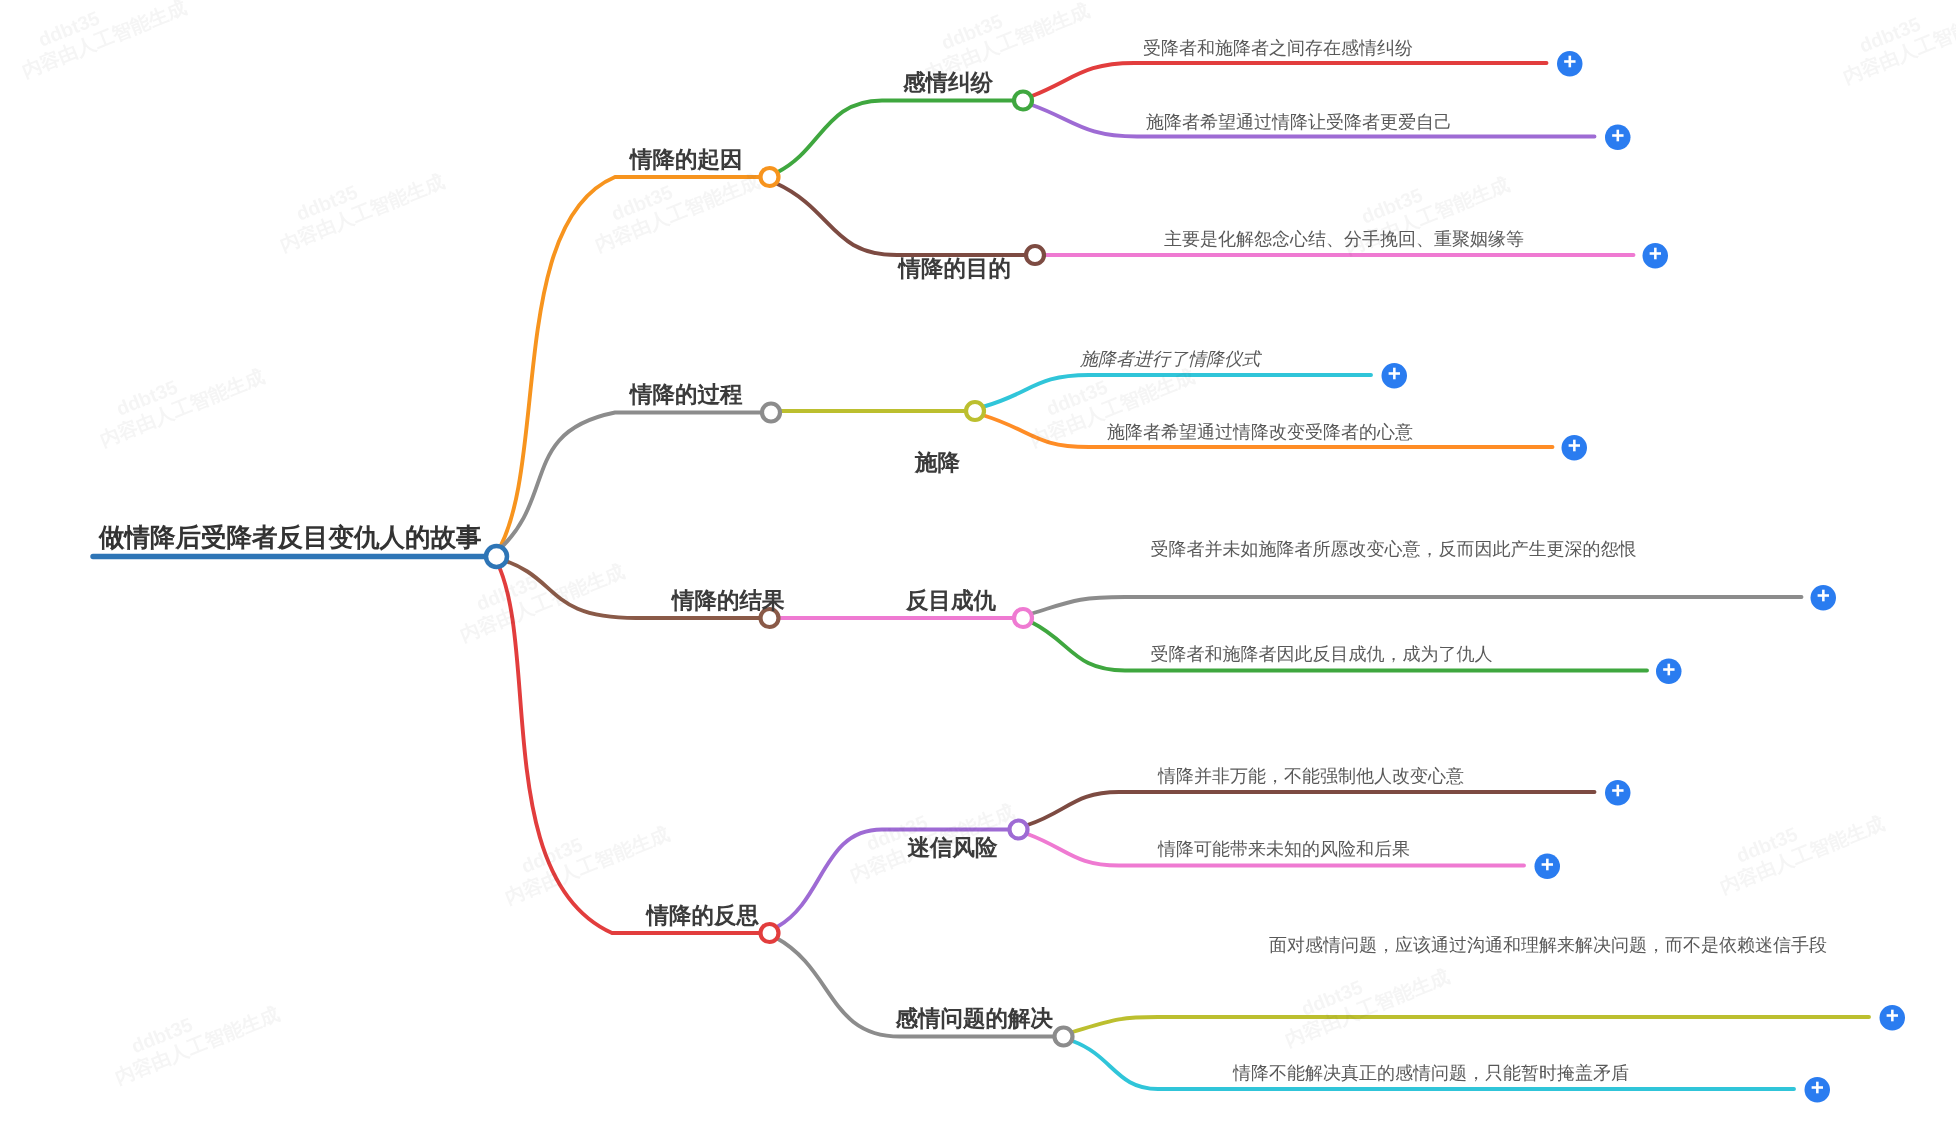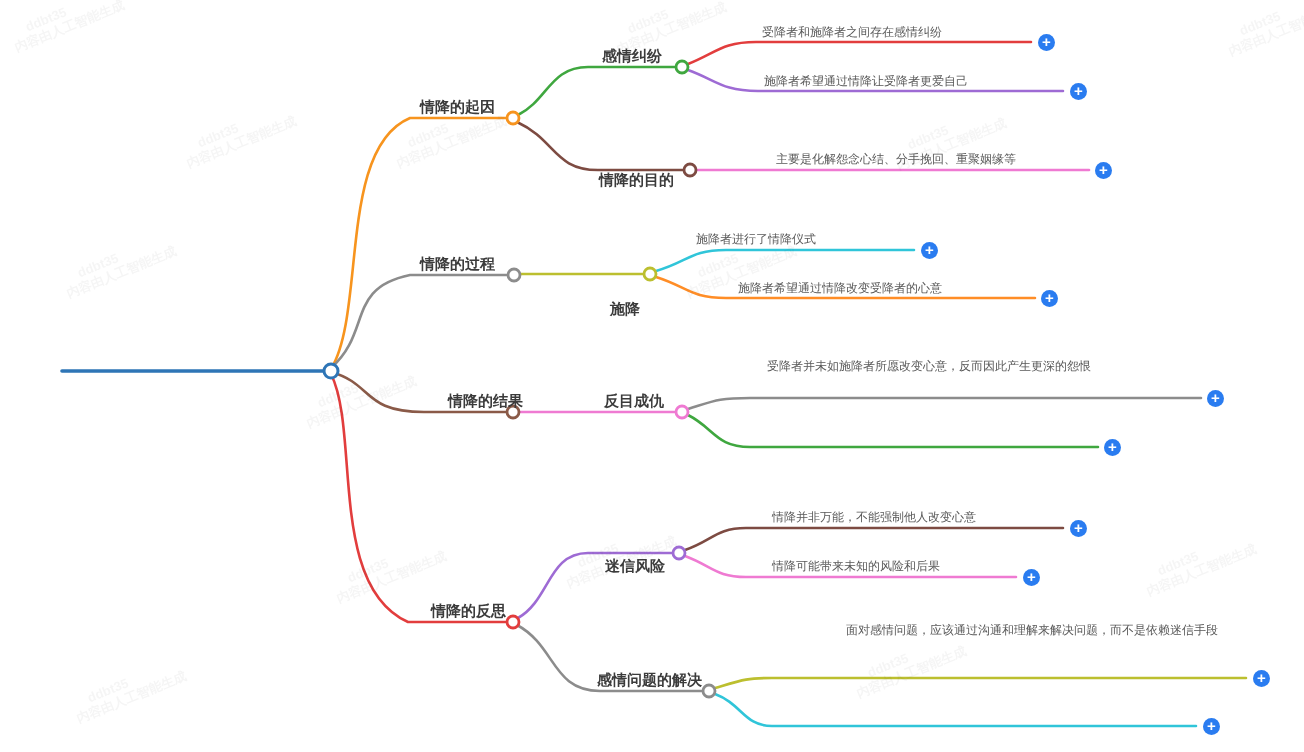--- a/index.html
+++ b/index.html
@@ -72,43 +72,46 @@
     <circle cx="690" cy="170" r="6" stroke="#7d4b42"></circle>
     <circle cx="514" cy="275" r="6" stroke="#8c8c8c"></circle>
     <circle cx="650" cy="274" r="6" stroke="#bcbf2f"></circle>
     <circle cx="513" cy="412" r="6" stroke="#8a5a48"></circle>
     <circle cx="682" cy="412" r="6" stroke="#ef7ad2"></circle>
     <circle cx="513" cy="622" r="6" stroke="#e23d3d"></circle>
     <circle cx="679" cy="553" r="6" stroke="#9e6bd4"></circle>
     <circle cx="709" cy="691" r="6" stroke="#8c8c8c"></circle>
   </svg>
 
+  <div class="root-topic" style="left:66px;top:348px;">做情降后受降者反目变仇人的故事</div>
 
   <div class="topic" style="left:420px;top:97px;">情降的起因</div>
   <div class="topic" style="left:602px;top:46px;">感情纠纷</div>
   <div class="leaf" style="left:762px;top:22px;">受降者和施降者之间存在感情纠纷</div>
   <div class="leaf" style="left:764px;top:71px;">施降者希望通过情降让受降者更爱自己</div>
   <div class="topic" style="left:599px;top:149px;margin-top:21px;">情降的目的</div>
   <div class="leaf" style="left:776px;top:149px;">主要是化解怨念心结、分手挽回、重聚姻缘等</div>
 
   <div class="topic" style="left:420px;top:254px;">情降的过程</div>
   <div class="topic" style="left:610px;top:253px;margin-top:46px;">施降</div>
-  <div class="leaf" style="left:696px;top:229px;">施降者进行了情降仪式</div>
+  <div class="leaf" style="left:720px;top:229px;font-style:italic;">施降者进行了情降仪式</div>
   <div class="leaf" style="left:738px;top:278px;">施降者希望通过情降改变受降者的心意</div>
 
   <div class="topic" style="left:420px;top:391px;margin-left:28px;">情降的结果</div>
   <div class="topic" style="left:604px;top:391px;">反目成仇</div>
   <div class="leaf wrap" style="left:767px;top:356px;">受降者并未如施降者所愿改变心意，反而因此产生更深的怨恨</div>
+  <div class="leaf" style="left:767px;top:426px;">受降者和施降者因此反目成仇，成为了仇人</div>
 
   <div class="topic" style="left:420px;top:601px;margin-left:11px;">情降的反思</div>
   <div class="topic" style="left:605px;top:556px;">迷信风险</div>
   <div class="leaf" style="left:772px;top:507px;">情降并非万能，不能强制他人改变心意</div>
   <div class="leaf" style="left:772px;top:556px;">情降可能带来未知的风险和后果</div>
   <div class="topic" style="left:597px;top:670px;">感情问题的解决</div>
   <div class="leaf wrap" style="left:822px;top:620px;margin-left:24px;">面对感情问题，应该通过沟通和理解来解决问题，而不是依赖迷信手段</div>
+  <div class="leaf" style="left:822px;top:705px;">情降不能解决真正的感情问题，只能暂时掩盖矛盾</div>
 
   <div class="badge" style="left:1038px;top:34px;">+</div>
   <div class="badge" style="left:1070px;top:83px;">+</div>
   <div class="badge" style="left:1095px;top:162px;">+</div>
   <div class="badge" style="left:921px;top:242px;">+</div>
   <div class="badge" style="left:1041px;top:290px;">+</div>
   <div class="badge" style="left:1207px;top:390px;">+</div>
   <div class="badge" style="left:1104px;top:439px;">+</div>
   <div class="badge" style="left:1070px;top:520px;">+</div>
   <div class="badge" style="left:1023px;top:569px;">+</div>

